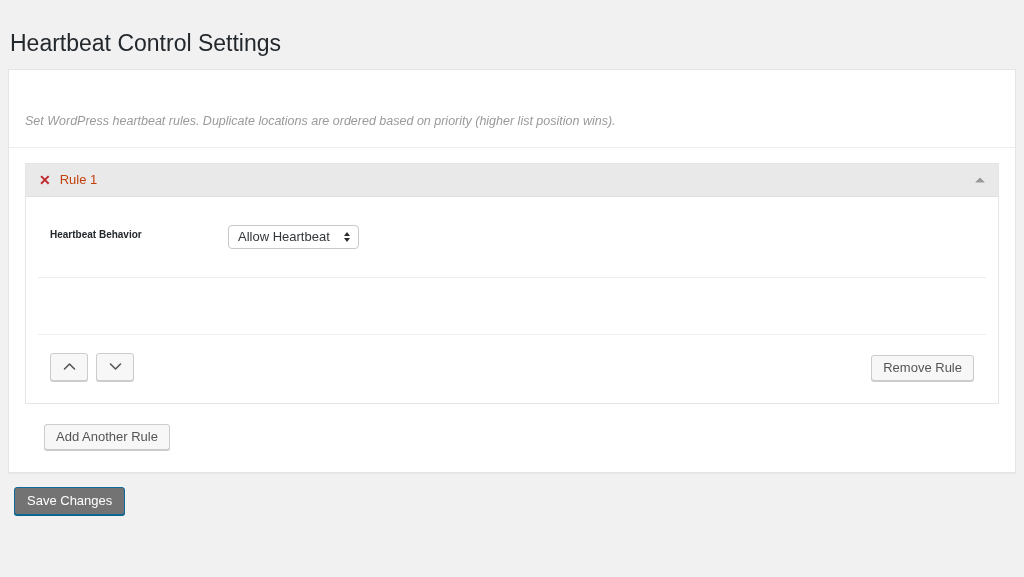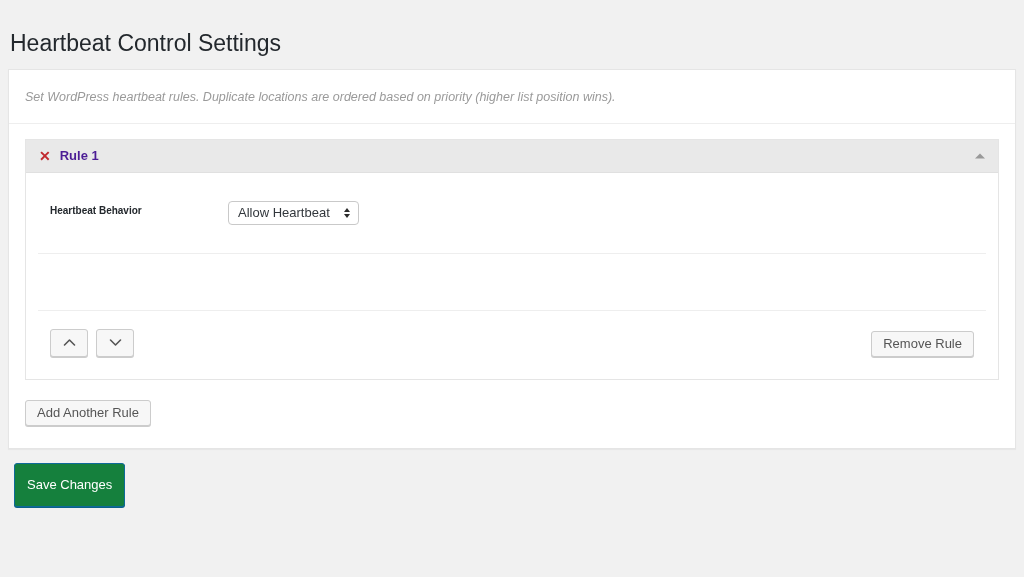--- a/index.html
+++ b/index.html
@@ -30,20 +30,21 @@
     padding: 0;
   }
 
   .panel-description {
     font-size: 12.5px;
     font-style: italic;
     color: #9a9a9a;
     padding: 18px 28px 16px 16px;
     line-height: 1.5;
     border-bottom: 1px solid #eeeeee;
+    margin-top: 24px;
   }
 
   .rules-area {
     padding: 15px 16px 22px 16px;
   }
 
   .rule-card {
     border: 1px solid #e5e5e5;
     background: #ffffff;
     margin-bottom: 20px;
@@ -64,22 +65,22 @@
     font-size: 14px;
     font-weight: bold;
     line-height: 1;
     margin-right: 9px;
     cursor: pointer;
     user-select: none;
   }
 
   .rule-title {
     font-size: 13px;
-    font-weight: bold;
-    color: #4c1d95;
+    font-weight: normal;
+    color: #c2410c;
   }
 
   .rule-collapse-toggle {
     position: absolute;
     right: 13px;
     top: 50%;
     transform: translateY(-50%);
     width: 0;
     height: 0;
     border-left: 5px solid transparent;
@@ -207,32 +208,32 @@
     border: 1px solid #cccccc;
     border-radius: 3px;
     box-shadow: 0 1px 0 #cccccc;
     cursor: pointer;
     display: flex;
     align-items: center;
     justify-content: center;
   }
   .arrow-btn svg { display: block; }
 
-  .add-rule-wrap { padding: 0 0 0 0; }
+  .add-rule-wrap { padding: 0 0 0 0; margin-left: 19px; }
 
   .save-wrap { padding: 14px 0 0 14px; }
   .btn-primary {
     font-family: "Liberation Sans", sans-serif;
     font-size: 13px;
     color: #ffffff;
-    background: #15803d;
+    background: #737373;
     border: 1px solid #0e6a98;
     border-radius: 3px;
     padding: 5px 12px;
-    height: 44px;
+    height: 28px;
     line-height: 1.2;
     cursor: pointer;
     box-shadow: 0 1px 0 #0a6189;
   }
 </style>
 </head>
 <body>
 
 <h1 class="page-title">Heartbeat Control Settings</h1>
 

